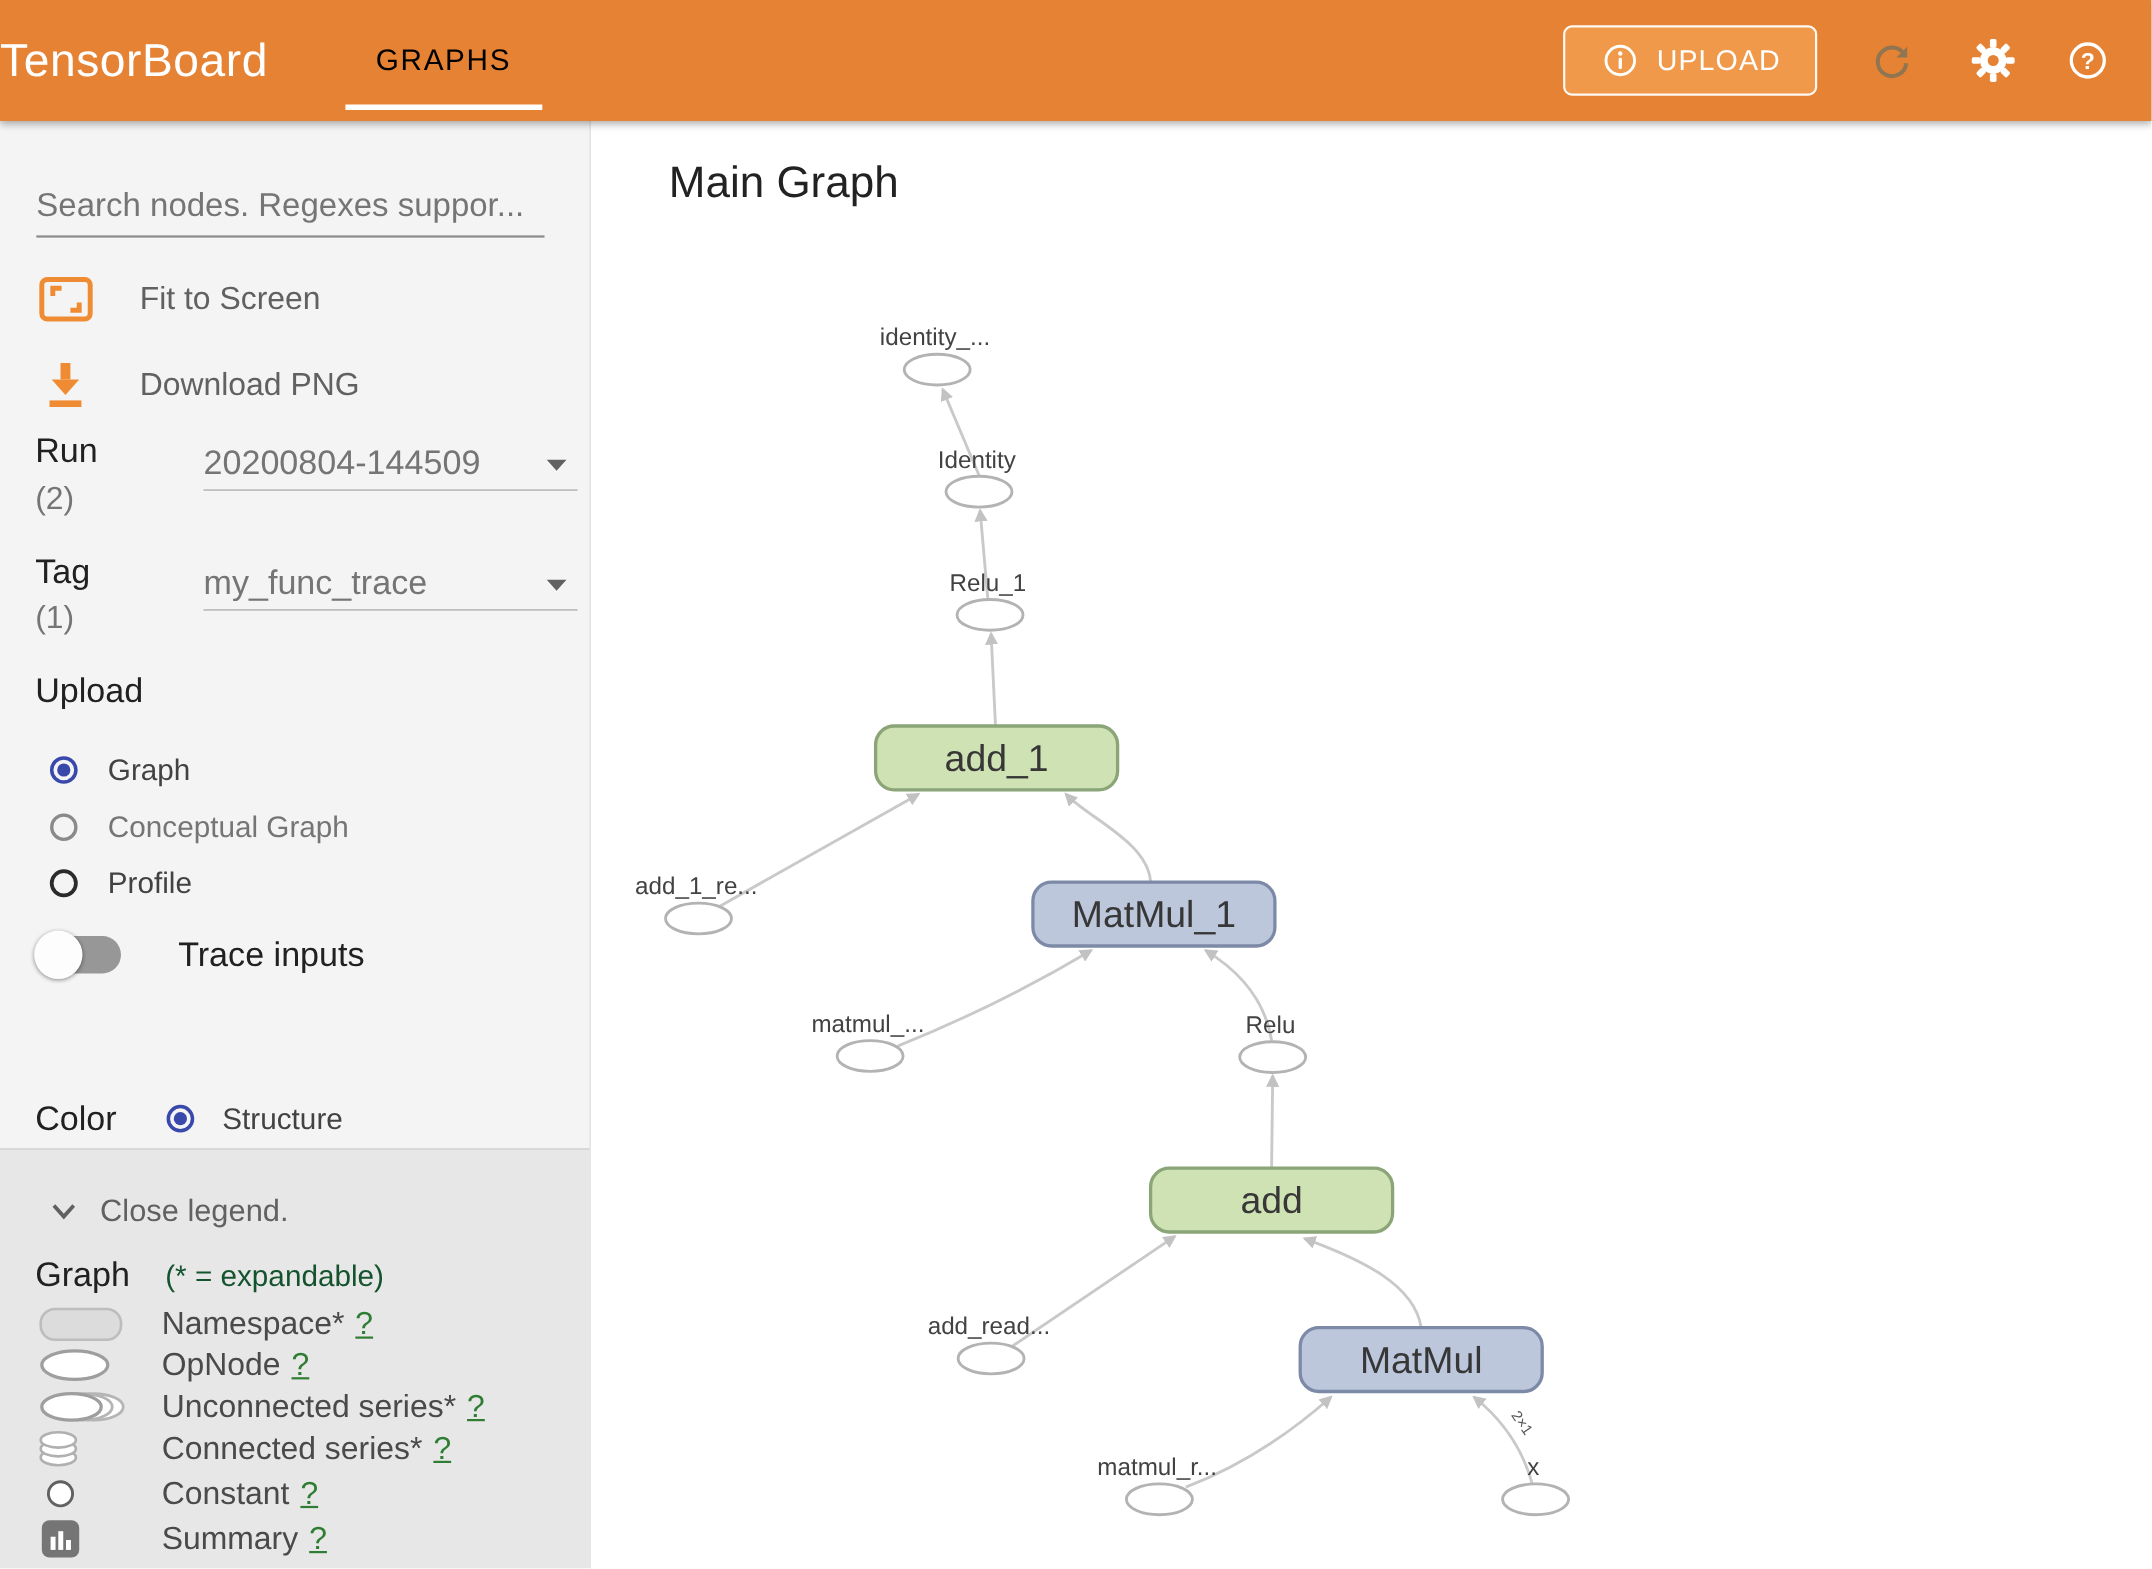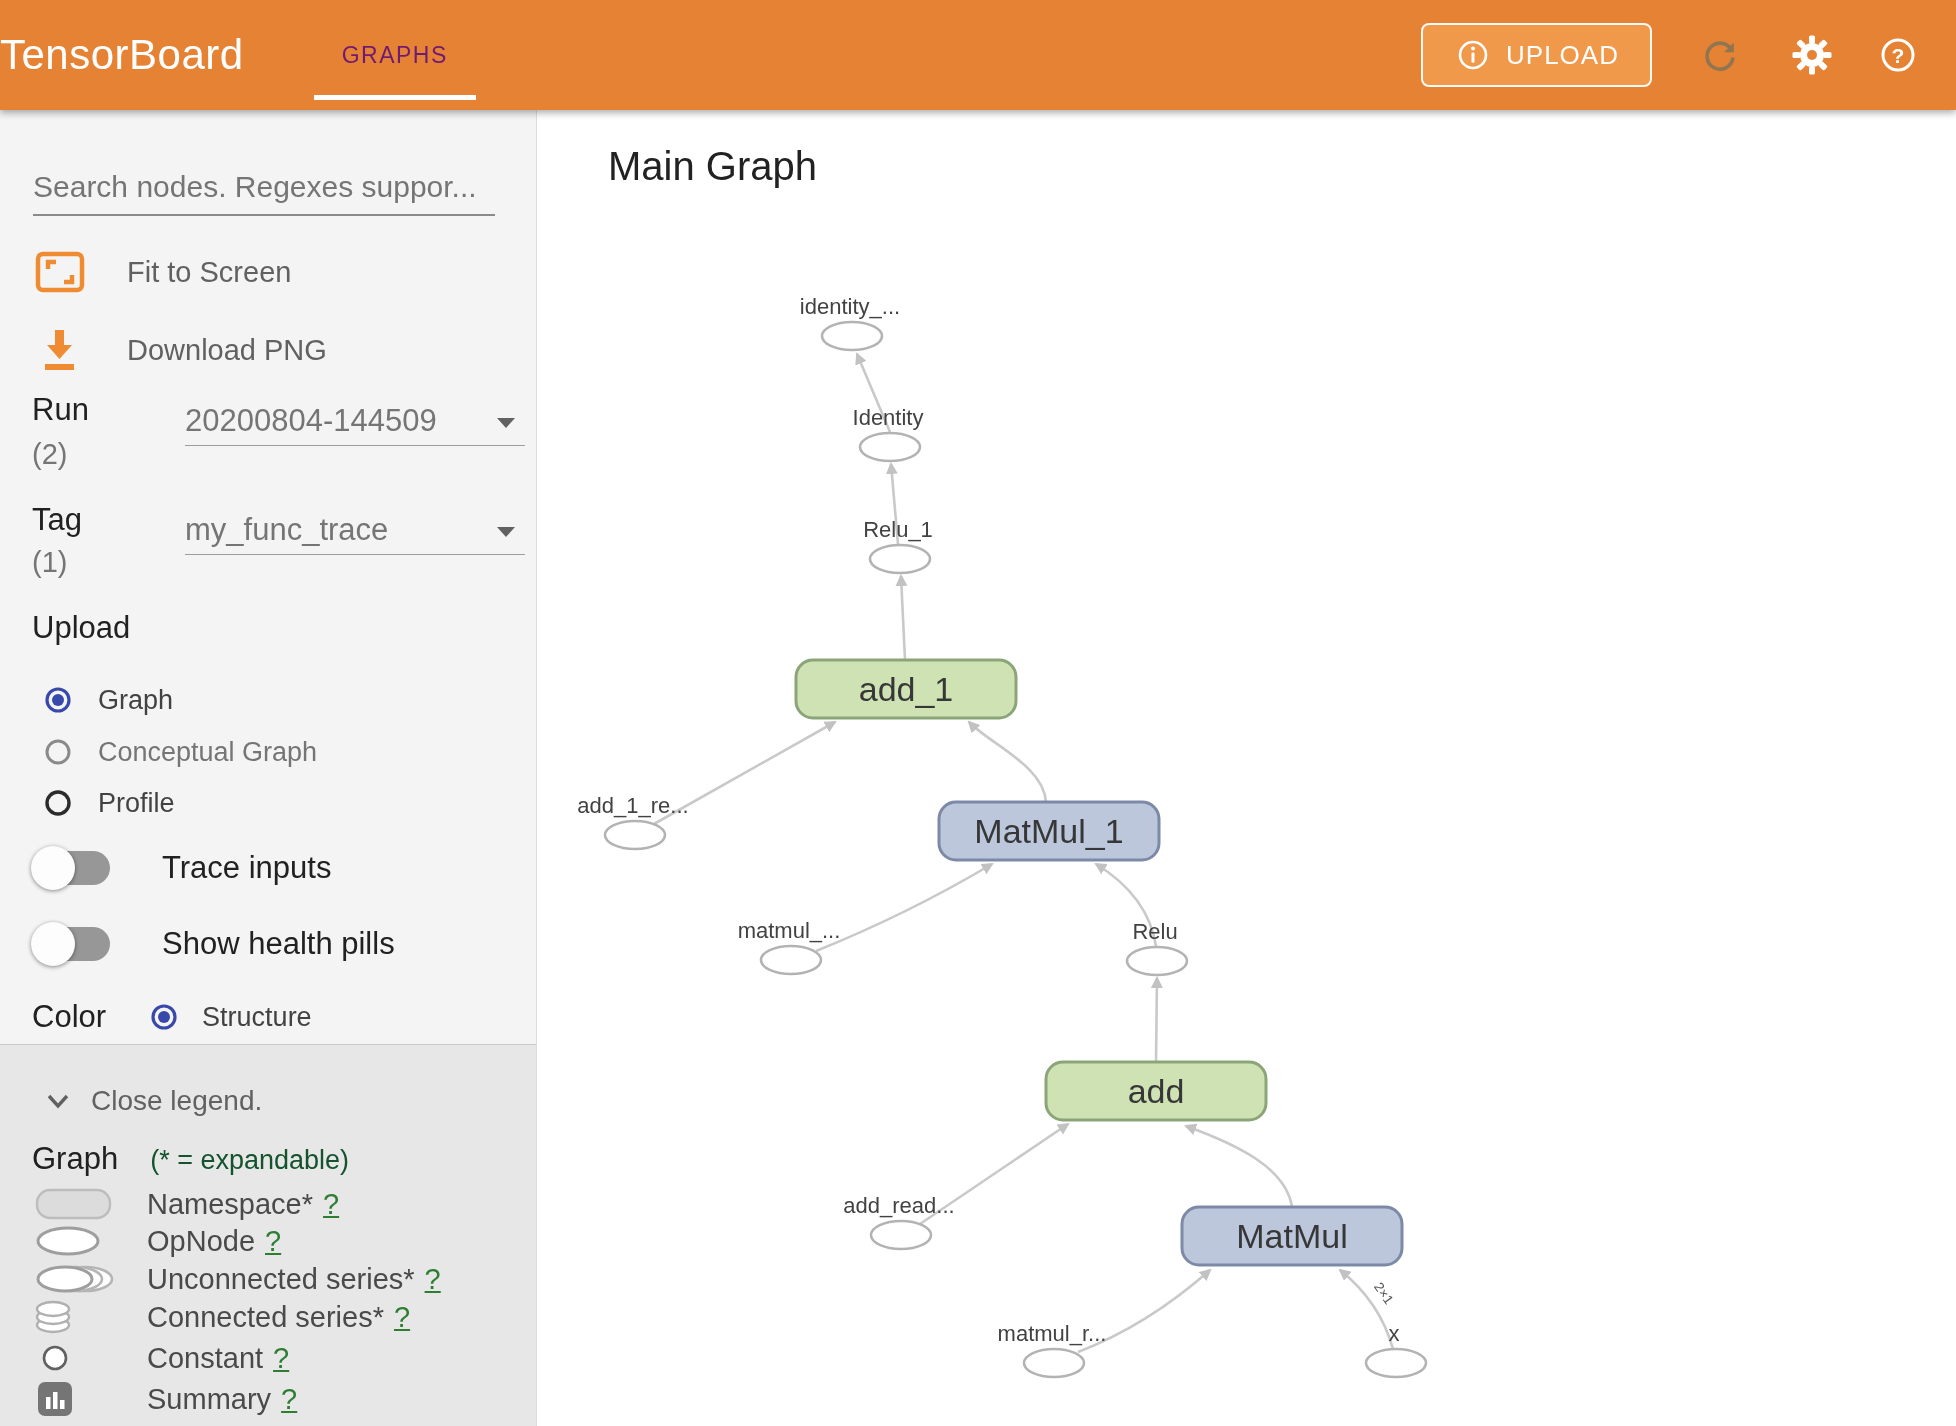--- a/index.html
+++ b/index.html
@@ -8,21 +8,21 @@
 
   
   .header {
     position:absolute; left:0; top:0; width:1956px; height:110px;
     background:#e68234; display:flex; align-items:center;
     box-shadow:0 3px 7px rgba(0,0,0,.32); z-index:20;
   }
   .logo { color:#fff; font-size:42px; font-weight:500; letter-spacing:.5px; }
   .tab {
     position:relative; height:90px; margin-left:70px; padding:0 28px;
-    display:flex; align-items:center; color:#701a75; font-size:23px; font-weight:500;
+    display:flex; align-items:center; color:#000000; font-size:27px; font-weight:500;
     letter-spacing:1.5px; cursor:pointer;
   }
   .tab::after { content:""; position:absolute; left:0; right:0; bottom:0; height:5px; background:#fff; }
   .hspacer { flex:1; }
   .status-select {
     position:relative; width:261px; height:64px; margin-right:34px;
     border-bottom:2px solid #fff; display:flex; align-items:center;
     color:#fff; font-size:27px; font-weight:500; letter-spacing:1px; cursor:pointer;
   }
   .status-select .caret {
@@ -229,27 +229,20 @@
     </svg>
     <span class="lbl">Profile</span>
   </div>
 
   <div class="toggle-row" style="top:740px">
     <span class="switch">
       <span class="track"></span>
         <span class="knob"></span>
     </span>
     <span class="lbl">Trace inputs</span>
-  </div>
-  <div class="toggle-row" style="top:816px">
-    <span class="switch">
-      <span class="track"></span>
-        <span class="knob"></span>
-    </span>
-    <span class="lbl">Show health pills</span>
   </div>
 
   <div class="color-row">
     <span class="title">Color</span>
     <svg width="28" height="28" viewBox="0 0 28 28">
       <circle cx="14" cy="14" r="11" fill="none" stroke="#3949ab" stroke-width="3.2"></circle>
       <circle cx="14" cy="14" r="6" fill="#3949ab"></circle>
     </svg>
     <span class="lbl">Structure</span>
   </div>

